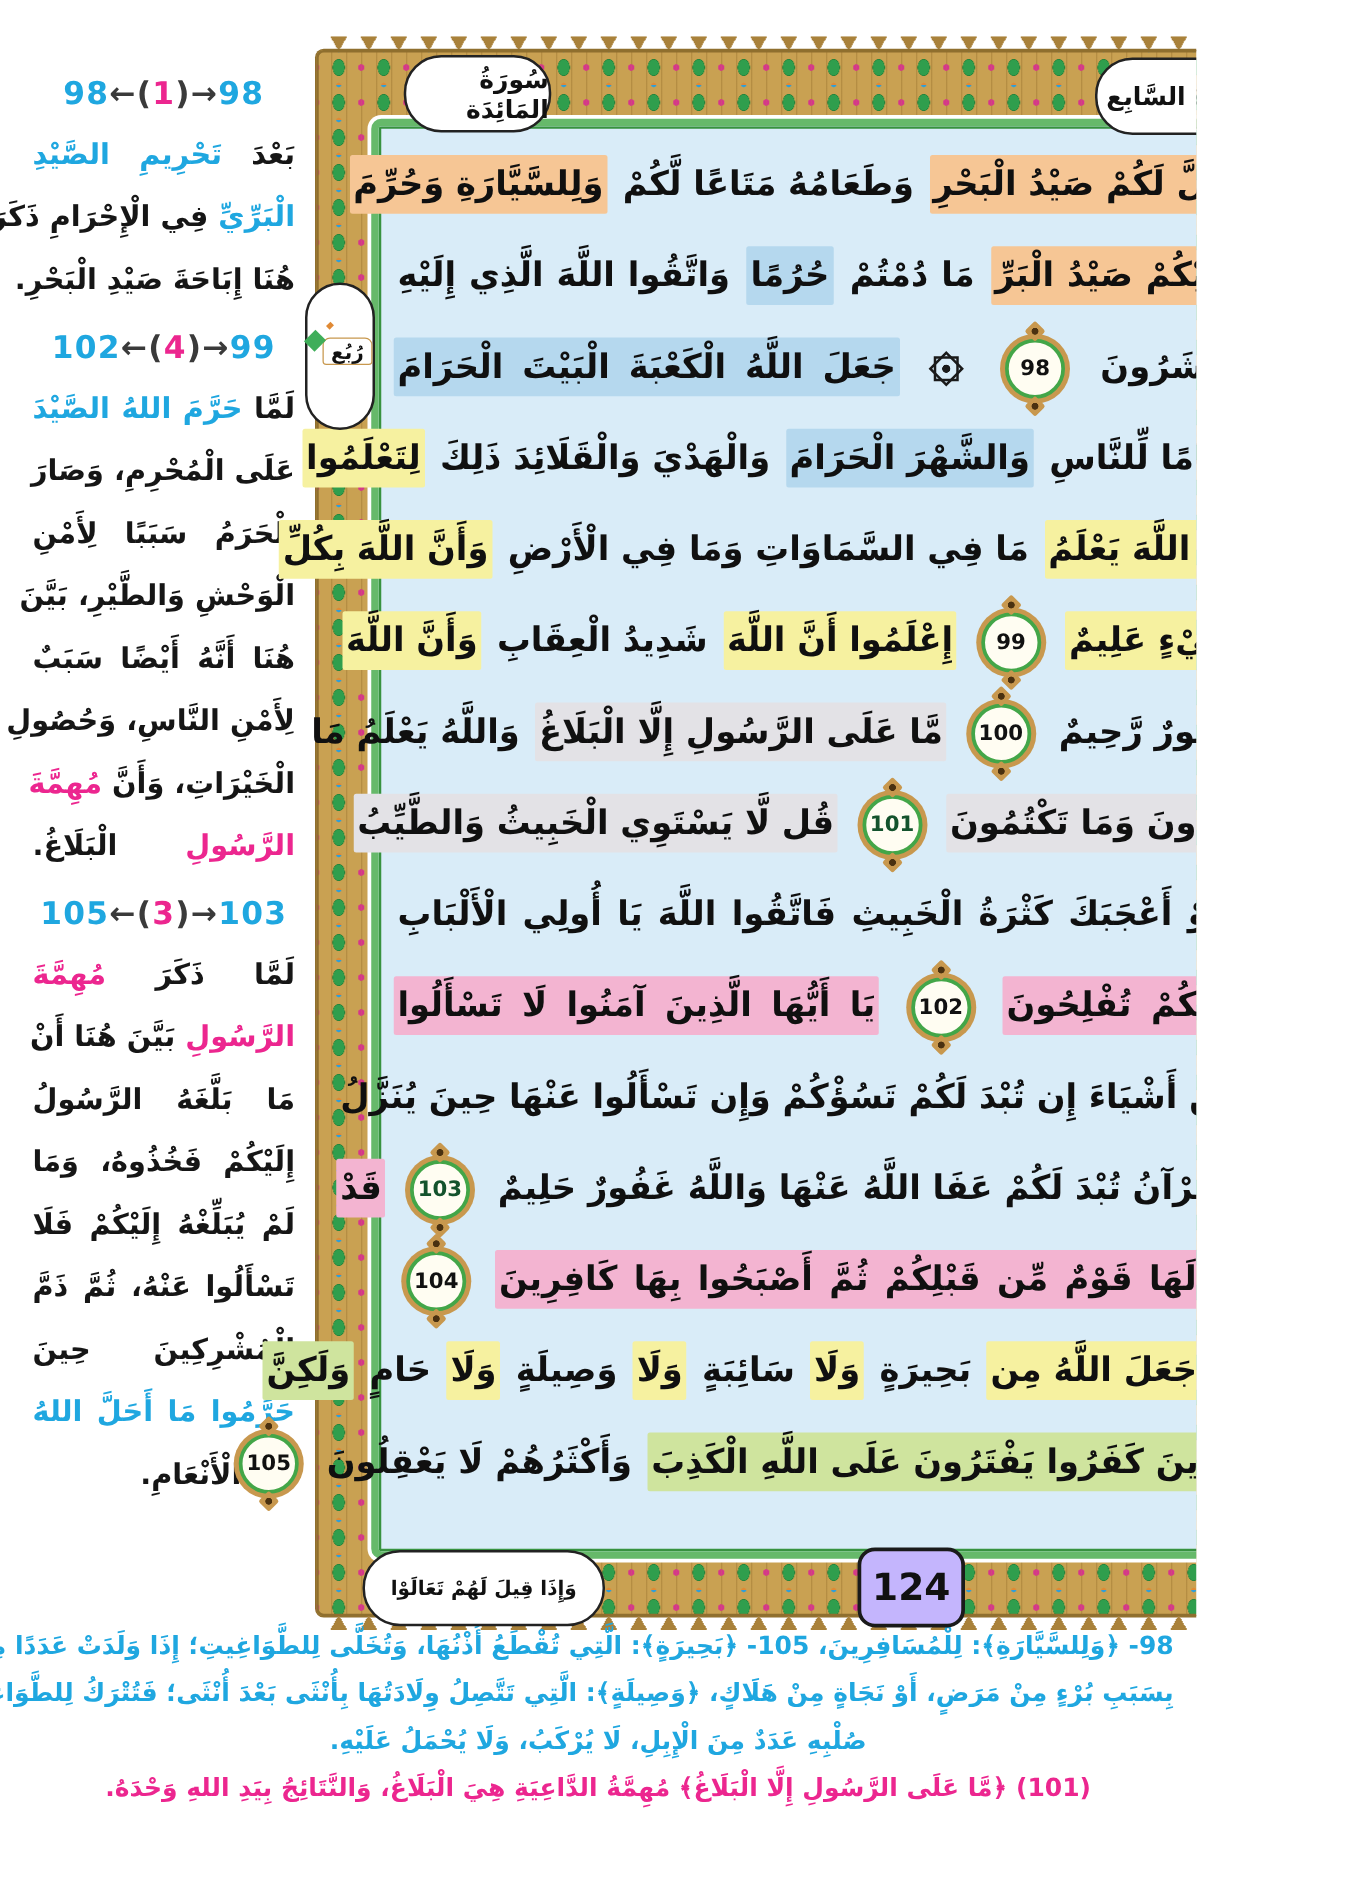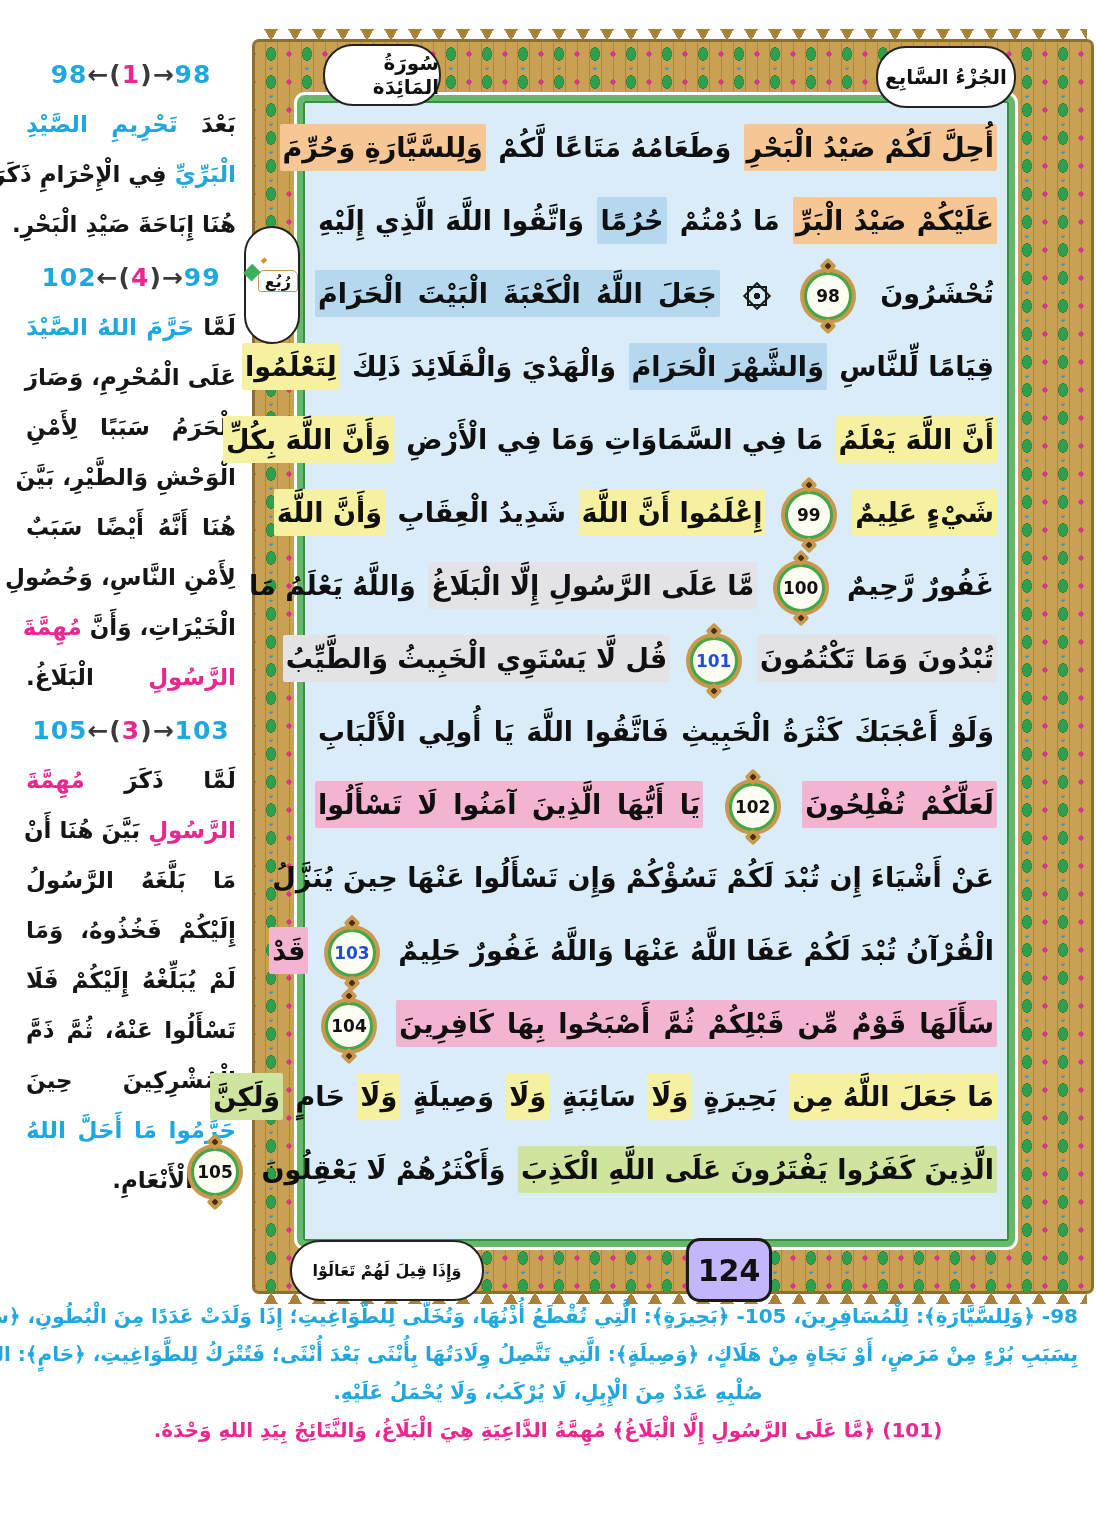--- a/index.html
+++ b/index.html
@@ -1,16 +1,16 @@
 <!DOCTYPE html>
 <html lang="ar"><head>
 <meta charset="utf-8">
 <style>
   html,body{margin:0;padding:0;background:#fff;}
-  #page{position:relative;width:1096px;height:1513px;background:#ffffff;
+  #page{position:relative;width:957px;height:1513px;background:#ffffff;
         font-family:"DejaVu Sans",sans-serif;overflow:hidden;}
 
   
   #sidebar{position:absolute;left:26px;top:54px;width:210px;direction:rtl;}
   .c-section{margin-bottom:14px;}
   .range{direction:ltr;text-align:center;font-weight:bold;font-size:25px;
          letter-spacing:1px;margin:6px 0 10px 0;}
   .rc-c{color:#1fa7e0}.rc-p{color:#ec268f}.rc-d{color:#3a3a3a}
   .c-line{font-size:23px;font-weight:bold;color:#161616;line-height:50px;
           text-align:justify;text-align-last:justify;white-space:nowrap;}
@@ -52,21 +52,21 @@
   .hl-gray{background:#e3e2e6}
 
   .vb{display:inline-flex;align-items:center;justify-content:center;width:42px;height:42px;
       border-radius:50%;background:#fffdf2;border:3px solid #43a648;
       box-shadow:0 0 0 4px #c8984e;font-size:17px;font-weight:bold;color:#111;
       vertical-align:middle;position:relative;margin:0 10px;line-height:normal;}
   .vb::before,.vb::after{content:"";position:absolute;left:50%;width:12px;height:12px;
       background:radial-gradient(circle,#4a3110 2.5px,#c8984e 3px);
       transform:translateX(-50%) rotate(45deg);border-radius:2px;}
   .vb::before{top:-15px}.vb::after{bottom:-15px}
-  .vb.pink{color:#1d4ed8}
+  .vb.pink{color:#14532d}
 
   .rosette{display:inline-block;width:26px;height:26px;position:relative;
       vertical-align:middle;margin:0 9px;
       background:radial-gradient(circle,#1a1a1a 3px,transparent 3.5px);}
   .rosette::before,.rosette::after{content:"";position:absolute;inset:3px;border:2.5px solid #1a1a1a;}
   .rosette::after{transform:rotate(45deg);}
 
   
   .cartouche{position:absolute;background:#fff;border:2.5px solid #222;border-radius:30px;
       display:flex;align-items:center;justify-content:center;font-weight:bold;color:#111;

